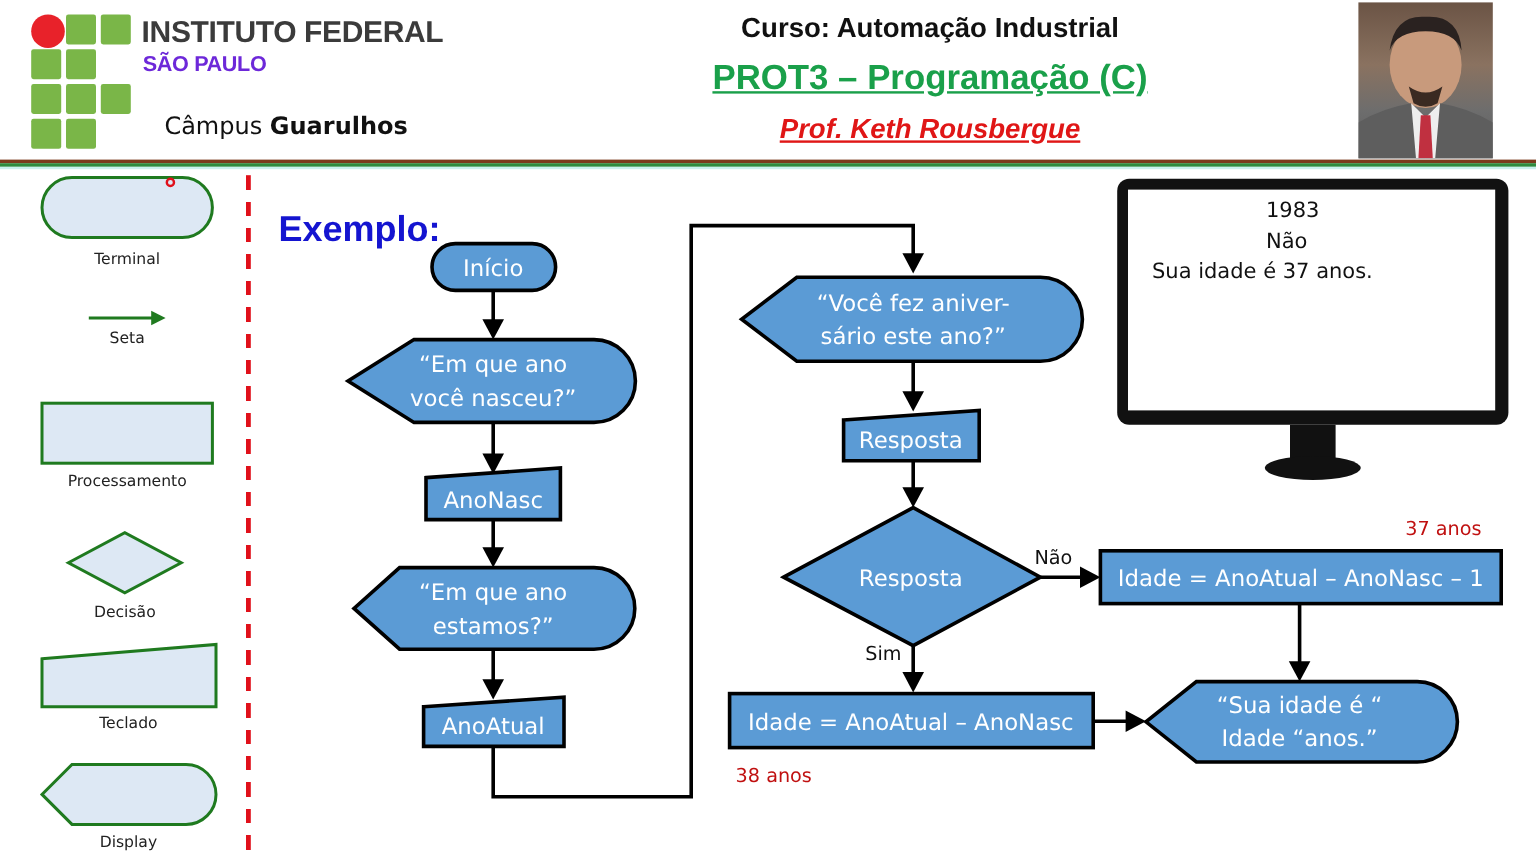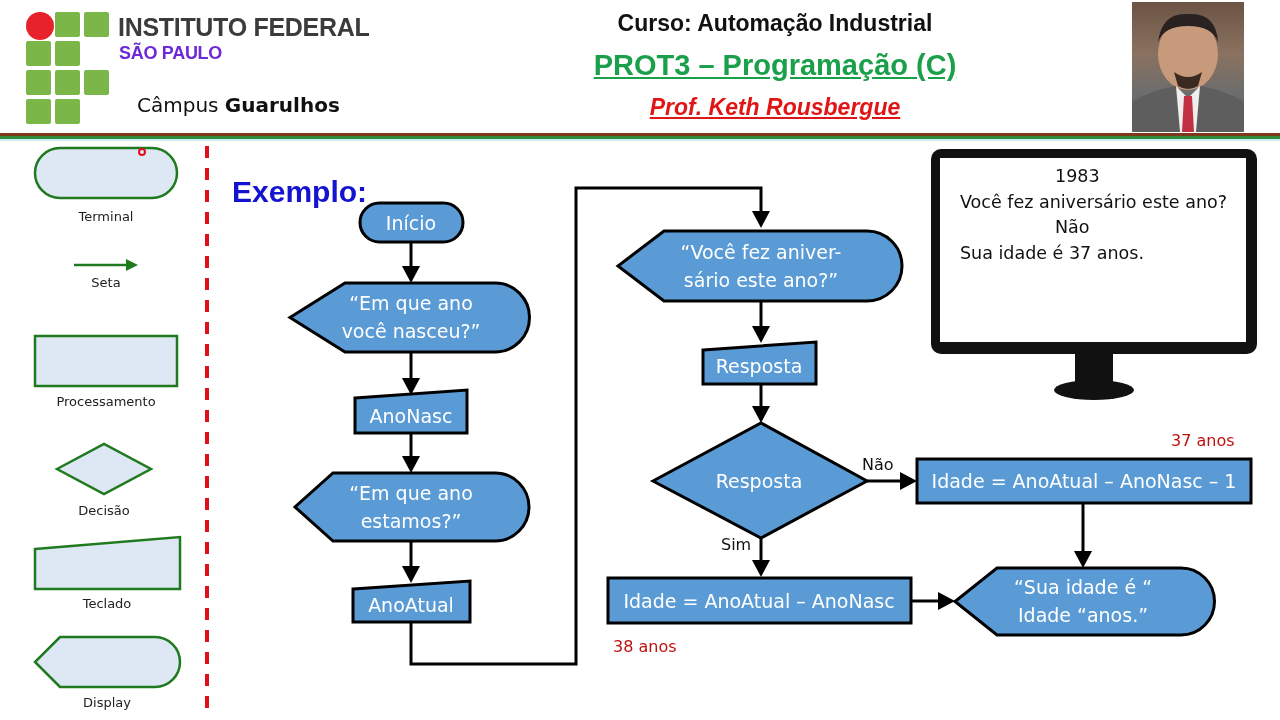--- a/index.html
+++ b/index.html
@@ -181,16 +181,15 @@
 <div class="abs red-note" style="left:613px;top:637px">38 anos</div>
 
 <svg class="abs" style="left:928px;top:146px" width="332" height="256">
   <rect x="3" y="3" width="326" height="205" rx="10" fill="#111"></rect>
   <rect x="12" y="12" width="306" height="184" fill="#ffffff"></rect>
   <rect x="147" y="208" width="38" height="30" fill="#111"></rect>
   <ellipse cx="166" cy="244" rx="40" ry="10" fill="#111"></ellipse>
 </svg>
 <div class="abs monitor-text" style="left:960px;top:164px;width:280px">
   <div style="padding-left:95px">1983</div>
-  <div>Você fez aniversário este ano?</div>
   <div style="padding-left:95px">Não</div>
   <div>Sua idade é 37 anos.</div>
 </div>
 
 </body></html>

